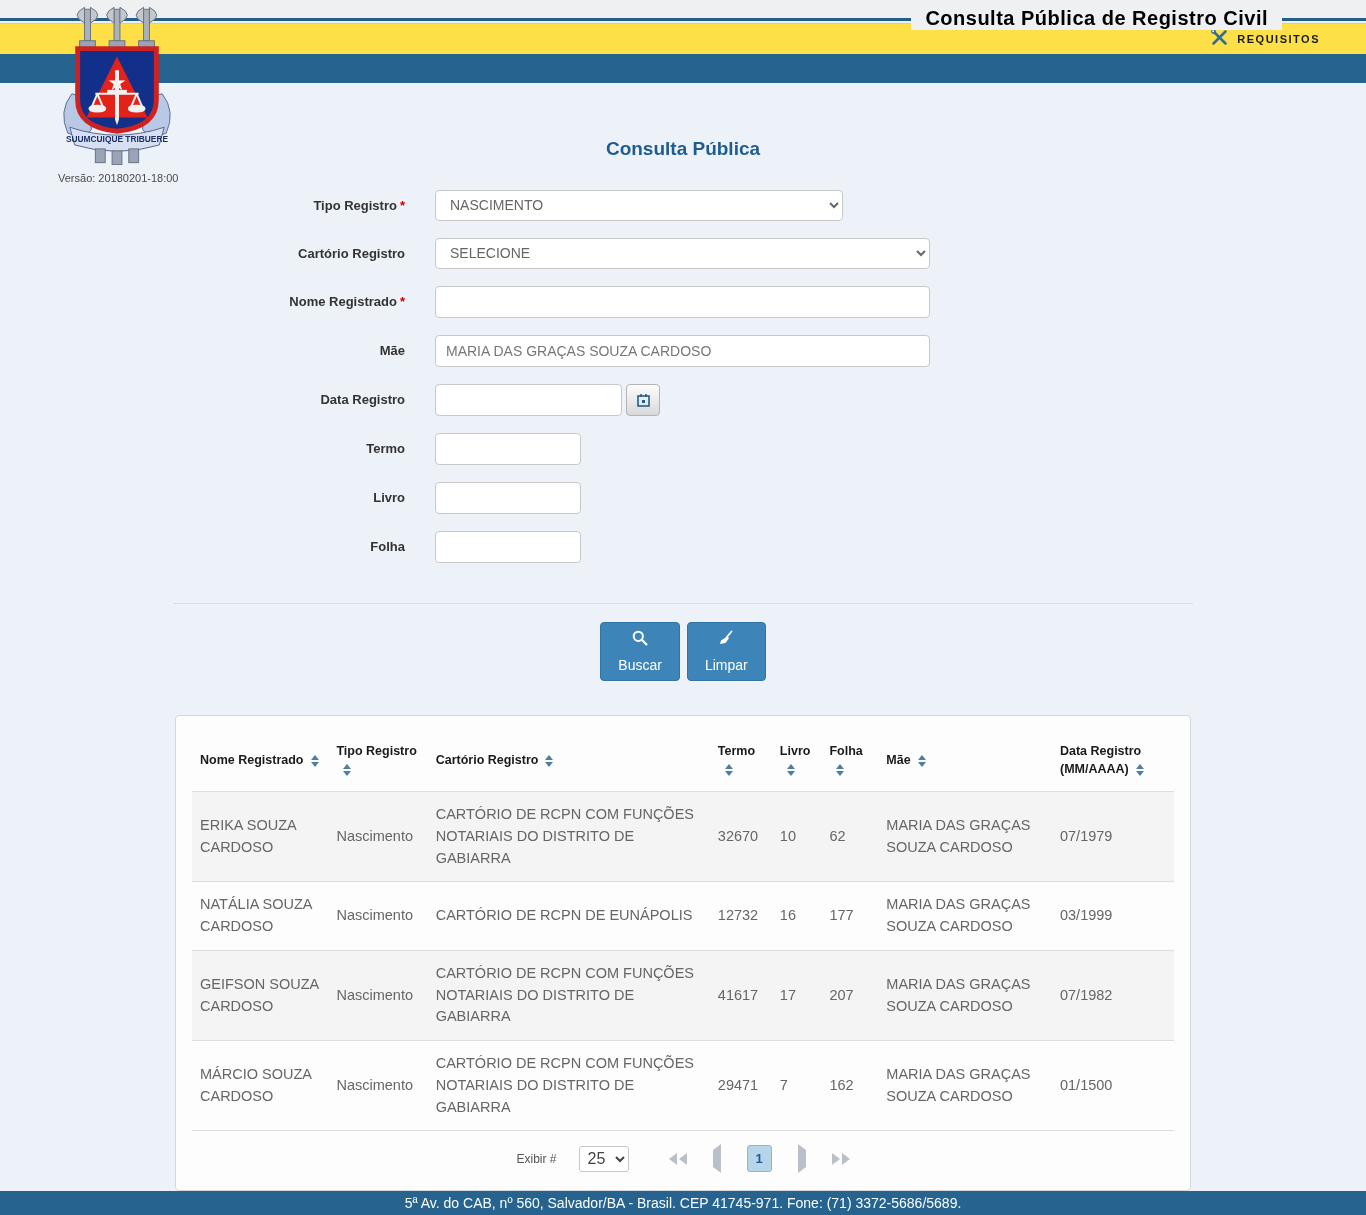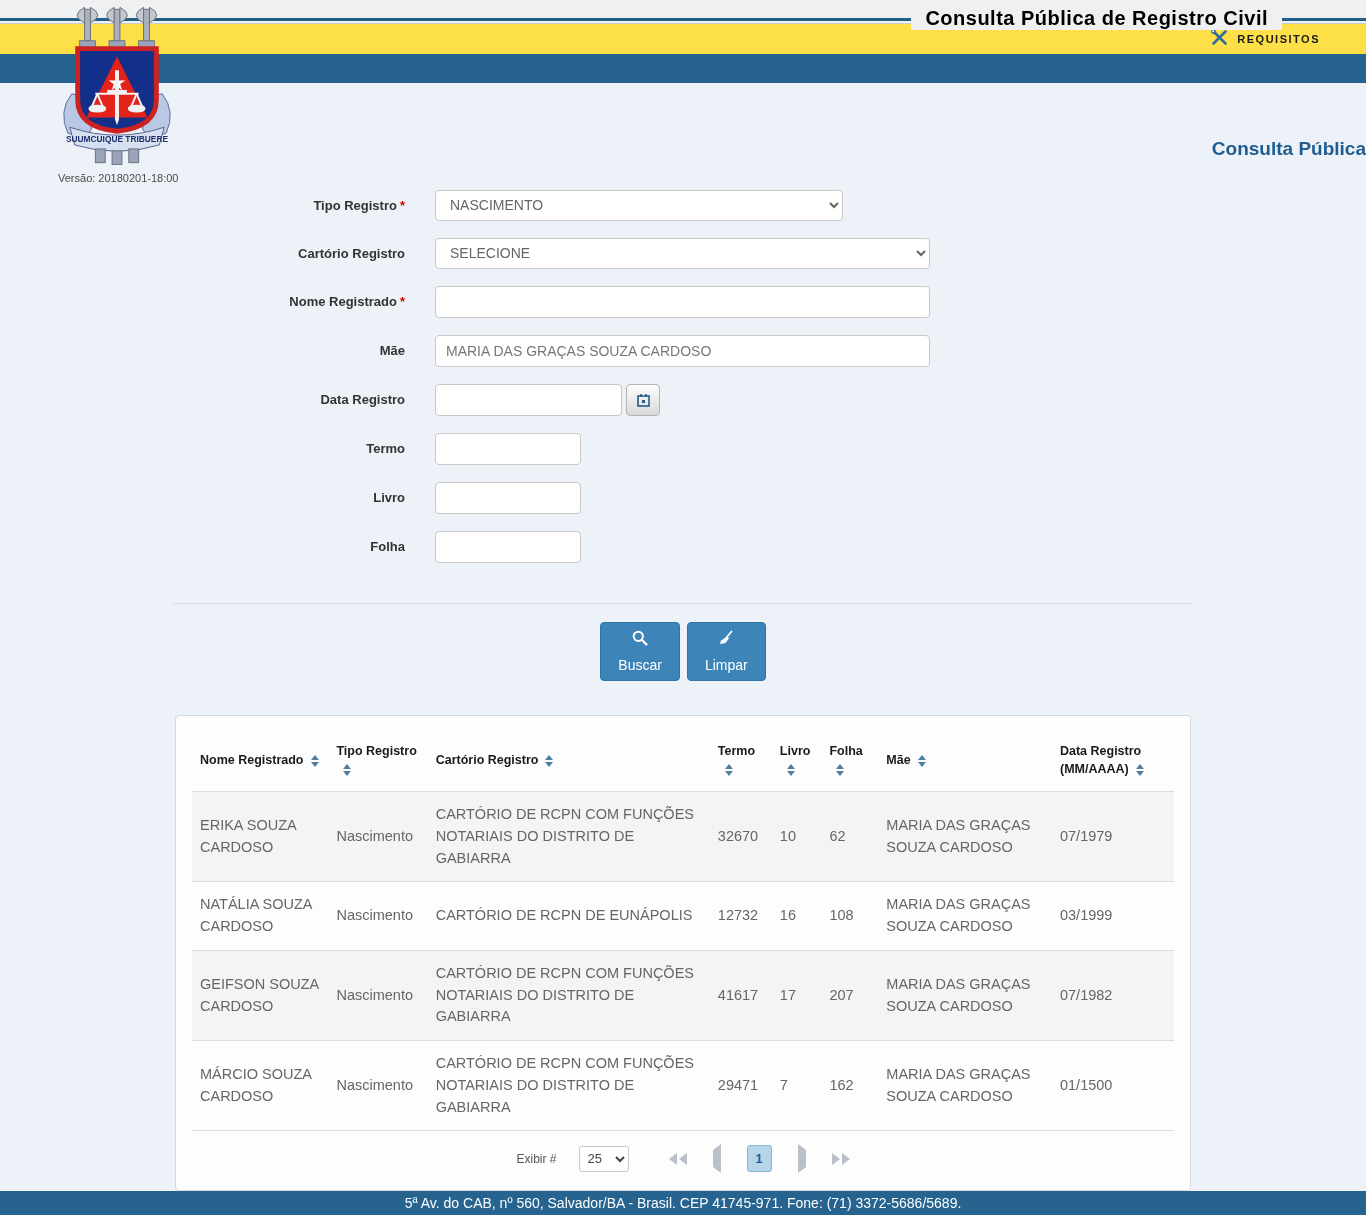--- a/index.html
+++ b/index.html
@@ -29,21 +29,21 @@
   }
   .requisitos .lbl { font-size:11px; font-weight:bold; color:#1b1b1b; letter-spacing:1.5px; }
   .blue-band { height:49px; background:#26648f; }
 
   
   .logo-wrap { position:absolute; left:58px; top:3px; width:120px; z-index:5; }
   .version { margin-top:3px; font-size:11px; color:#4a4a4a; white-space:nowrap; }
 
   
   .main { flex:1; padding-top:55px; }
-  .page-title { text-align:right; color:#1f5c90; font-size:19px; font-weight:bold; margin-bottom:30px; }
+  .page-title { text-align:center; color:#1f5c90; font-size:19px; font-weight:bold; margin-bottom:30px; }
 
   .form-row { display:flex; align-items:flex-start; margin-bottom:17px; }
   .form-label {
     width:405px; text-align:right; font-size:13px; font-weight:bold; color:#333;
     padding-top:8px; flex:none;
   }
   .form-label .req { color:#cc0000; margin-left:3px; }
   .form-field { margin-left:30px; display:flex; align-items:center; }
   select.ctl, input.ctl {
     border:1px solid #c8c8c8; border-radius:4px; background:#fff; height:31px;
@@ -87,21 +87,21 @@
   .col-livro{width:48px}.col-folha{width:55px}.col-mae{width:168px}.col-data{width:118px}
 
   .sort { display:inline-flex; flex-direction:column; gap:2px; margin-left:7px; vertical-align:middle; }
   .sort .up { width:0;height:0;border-left:4px solid transparent;border-right:4px solid transparent;border-bottom:5px solid #4f7f9f; }
   .sort .down { width:0;height:0;border-left:4px solid transparent;border-right:4px solid transparent;border-top:5px solid #4f7f9f; }
 
   
   .pager-row { display:flex; align-items:center; justify-content:center; gap:22px; margin:14px 0 8px; }
   .pager-row .exibir { font-size:12px; color:#555; }
   select.page-size {
-    width:50px; height:26px; border:1px solid #c8c8c8; border-radius:3px; font-size:13px; color:#444;
+    width:50px; height:26px; border:1px solid #c8c8c8; border-radius:3px; font-size:16px; color:#444;
     background:#fff; font-family:"Liberation Sans", sans-serif; padding:0 4px;
   }
   .pager { display:flex; align-items:center; gap:26px; margin-left:18px; }
   .tri-l { width:0;height:0;border-top:6px solid transparent;border-bottom:6px solid transparent;border-right:8px solid #b9c0c7; }
   .tri-r { width:0;height:0;border-top:6px solid transparent;border-bottom:6px solid transparent;border-left:8px solid #b9c0c7; }
   .dbl { display:flex; gap:2px; cursor:pointer; } .sgl { cursor:pointer; }
   .page-btn {
     min-width:25px; height:27px; background:#b7d5e9; border:1px solid #8cb6d4; border-radius:3px;
     color:#1f5d92; font-weight:bold; font-size:13px; display:flex; align-items:center; justify-content:center;
     cursor:pointer; padding:0 6px;
@@ -362,21 +362,21 @@
             <td>62</td>
             <td>MARIA DAS GRAÇAS SOUZA CARDOSO</td>
             <td>07/1979</td>
           </tr>
           <tr>
             <td>NATÁLIA SOUZA CARDOSO</td>
             <td>Nascimento</td>
             <td>CARTÓRIO DE RCPN DE EUNÁPOLIS</td>
             <td>12732</td>
             <td>16</td>
-            <td>108</td>
+            <td>177</td>
             <td>MARIA DAS GRAÇAS SOUZA CARDOSO</td>
             <td>03/1999</td>
           </tr>
           <tr class="striped">
             <td>GEIFSON SOUZA CARDOSO</td>
             <td>Nascimento</td>
             <td>CARTÓRIO DE RCPN COM FUNÇÕES NOTARIAIS DO DISTRITO DE GABIARRA</td>
             <td>41617</td>
             <td>17</td>
             <td>207</td>

